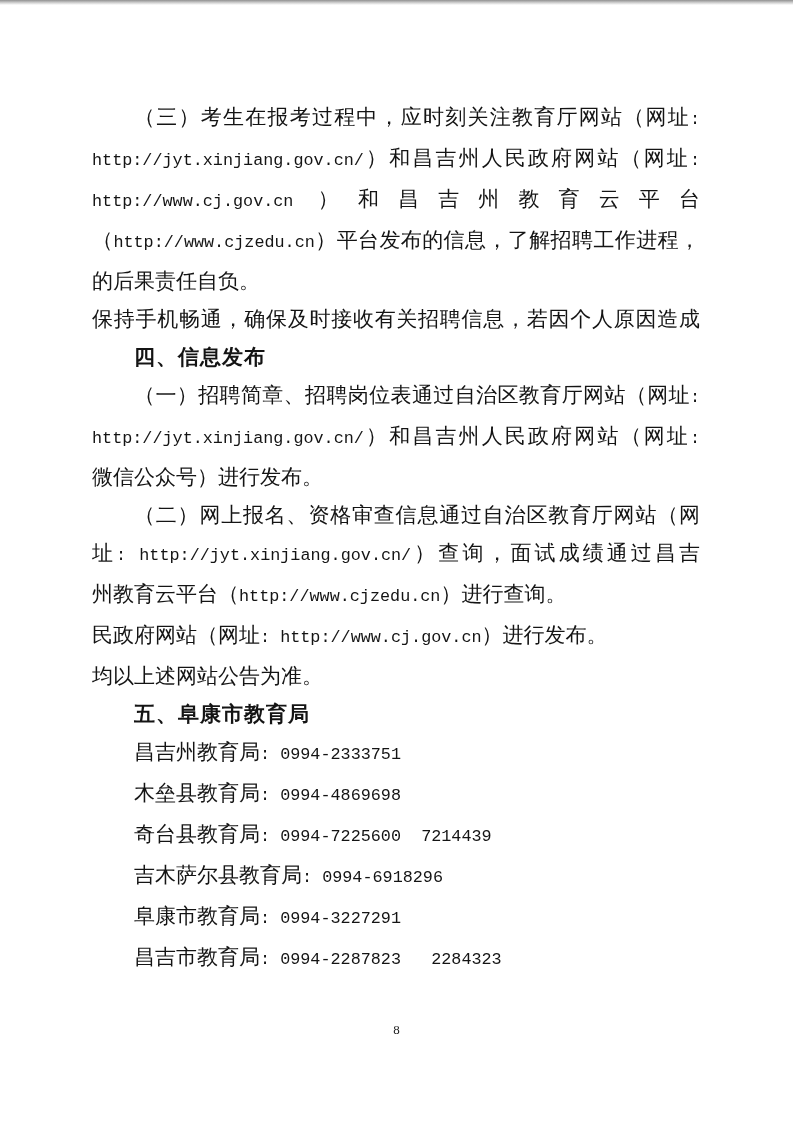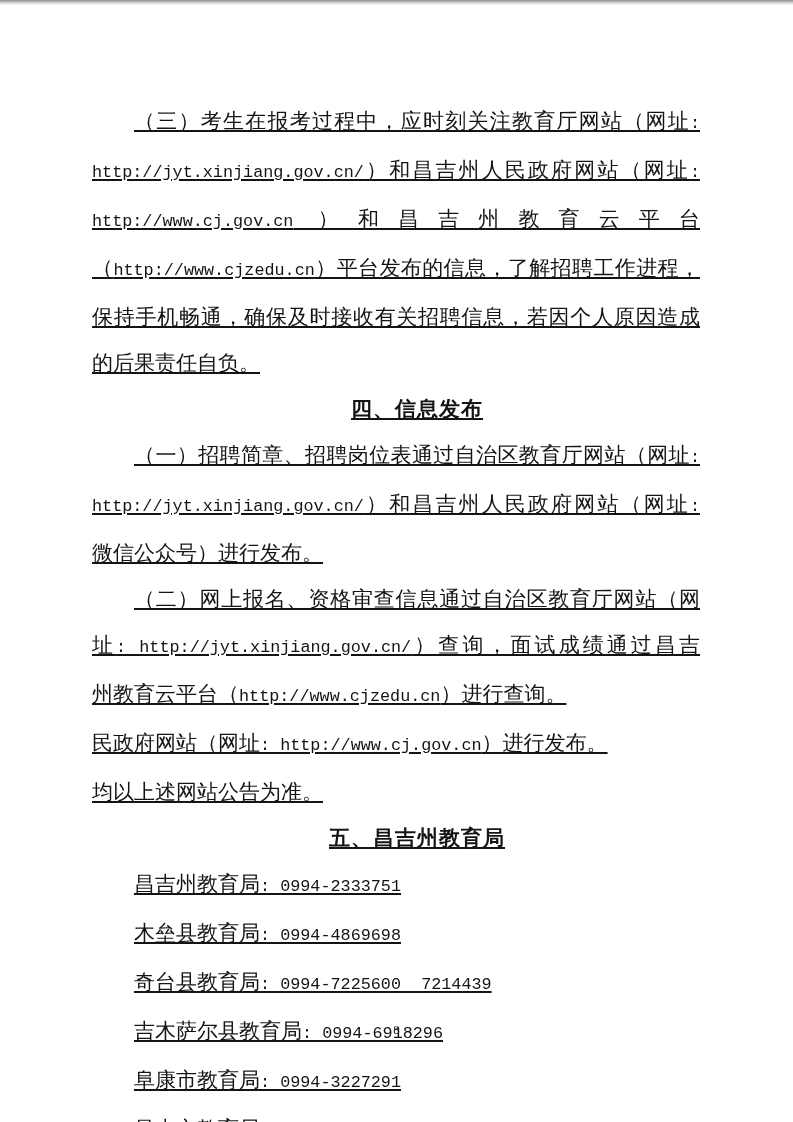--- a/index.html
+++ b/index.html
@@ -20,36 +20,34 @@
     background: linear-gradient(180deg, #7d7d7d 0%, #c9c9c9 55%, #ffffff 100%);
     opacity: 0.85;
   }
   .doc {
     position: absolute; left: 92px; top: 98px;
     width: 608px;
     font-size: 21px;
     color: #141414;
   }
   .line {
-    line-height: 46px;
+    line-height: 38px;
     white-space: pre;
     text-align: left;
-    text-decoration: underline;
   }
   .line.fill {
     white-space: normal;
     text-align: justify;
     text-align-last: justify;
   }
   .line.indent { text-indent: 2em; }
   .line.heading {
     font-family: "Liberation Sans", "DejaVu Sans", sans-serif;
     font-weight: bold;
     letter-spacing: 1px;
-    text-align: center;
   }
   .line.subheading {
     font-weight: bold;
     letter-spacing: 1px;
   }
   .lat {
     font-family: "Liberation Mono", "DejaVu Sans Mono", monospace;
     font-size: 0.8em;
   }
   .pagenum {
@@ -64,32 +62,32 @@
 </head>
 <body>
 
 <div class="sheet">
   <div class="scan-edge"></div>
   <div class="doc" id="doc-body" style="color: rgb(20, 20, 20);">
       <div class="line indent fill">（三）考生在报考过程中，应时刻关注教育厅网站（网址<span class="lat">:</span></div>
       <div class="line fill"><span class="lat">http://jyt.xinjiang.gov.cn/</span>）和昌吉州人民政府网站（网址<span class="lat">:</span></div>
       <div class="line fill"><span class="lat">http://www.cj.gov.cn</span> ）和昌吉州教育云平台</div>
       <div class="line fill">（<span class="lat">http://www.cjzedu.cn</span>）平台发布的信息，了解招聘工作进程，</div>
+      <div class="line">的后果责任自负。</div>
       <div class="line fill">保持手机畅通，确保及时接收有关招聘信息，若因个人原因造成</div>
-      <div class="line">的后果责任自负。</div>
       <div class="line indent heading">四、信息发布</div>
       <div class="line indent fill">（一）招聘简章、招聘岗位表通过自治区教育厅网站（网址<span class="lat">:</span></div>
       <div class="line fill"><span class="lat">http://jyt.xinjiang.gov.cn/</span>）和昌吉州人民政府网站（网址<span class="lat">:</span></div>
       <div class="line">微信公众号）进行发布。</div>
       <div class="line indent fill">（二）网上报名、资格审查信息通过自治区教育厅网站（网</div>
       <div class="line fill">址<span class="lat">: http://jyt.xinjiang.gov.cn/</span>）查询，面试成绩通过昌吉</div>
       <div class="line">州教育云平台（<span class="lat">http://www.cjzedu.cn</span>）进行查询。</div>
       <div class="line">民政府网站（网址<span class="lat">: http://www.cj.gov.cn</span>）进行发布。</div>
       <div class="line">均以上述网站公告为准。</div>
-      <div class="line indent heading">五、昌吉州教育局</div>
+      <div class="line indent heading">五、阜康市教育局</div>
       <div class="line indent">昌吉州教育局<span class="lat">: 0994-2333751</span></div>
       <div class="line indent">木垒县教育局<span class="lat">: 0994-4869698</span></div>
       <div class="line indent">奇台县教育局<span class="lat">: 0994-7225600  7214439</span></div>
       <div class="line indent">吉木萨尔县教育局<span class="lat">: 0994-6918296</span></div>
       <div class="line indent">阜康市教育局<span class="lat">: 0994-3227291</span></div>
       <div class="line indent">昌吉市教育局<span class="lat">: 0994-2287823   2284323</span></div>
     </div>
   <div class="pagenum">8</div>
 </div>
 

